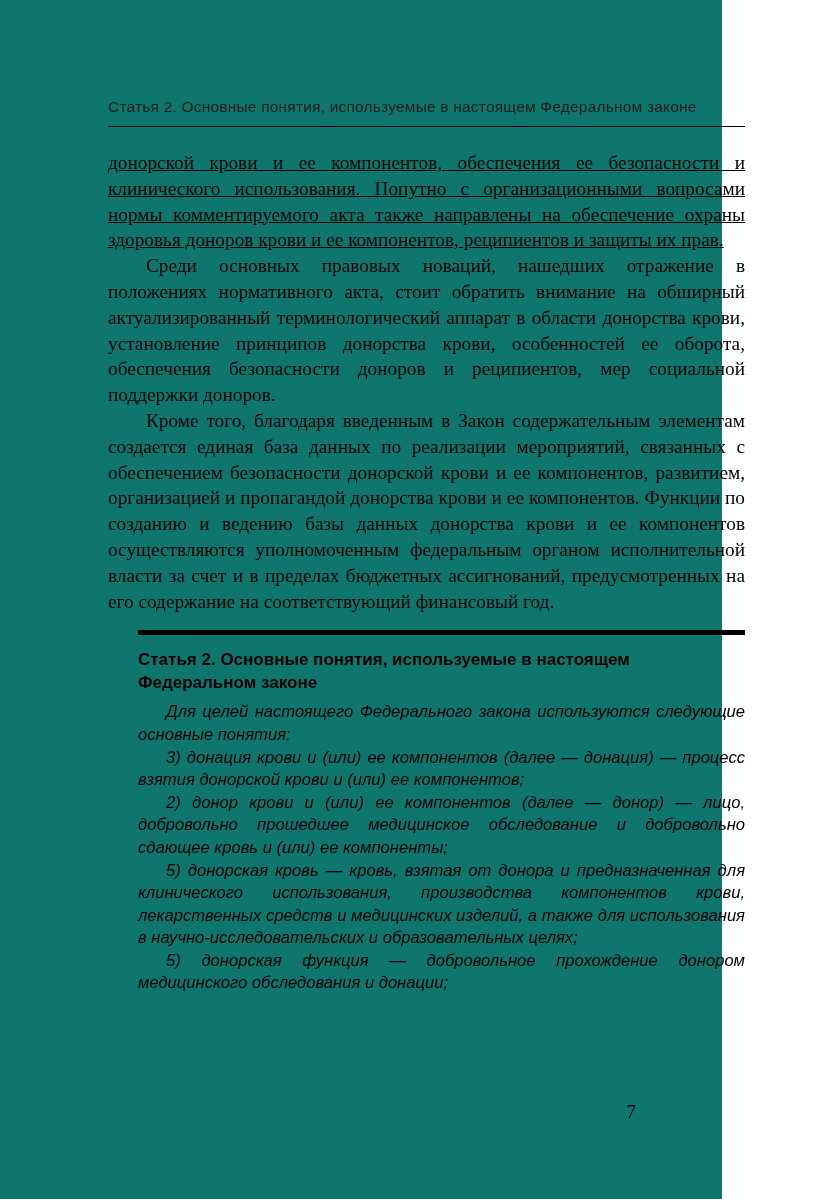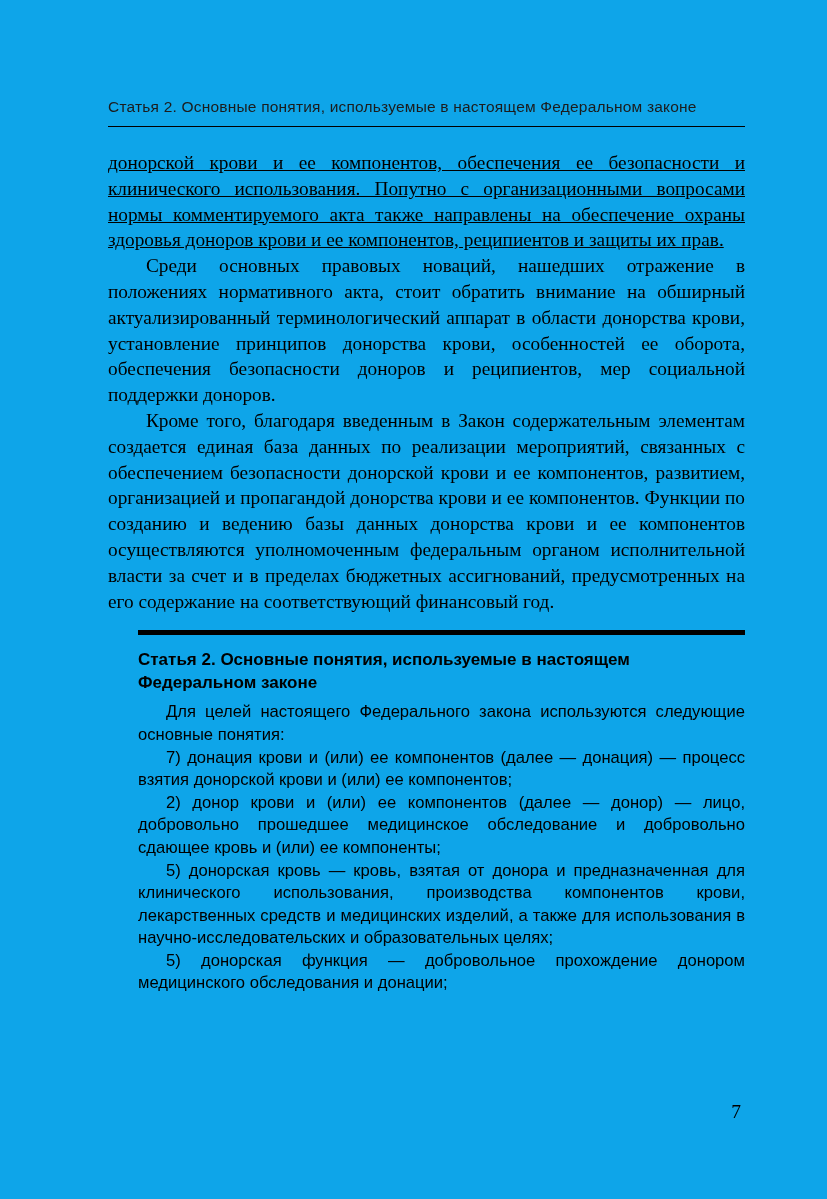--- a/index.html
+++ b/index.html
@@ -7,23 +7,23 @@
   body {
     width: 827px;
     height: 1199px;
     font-family: "Liberation Serif", serif;
     color: #000000;
     position: relative;
     overflow: hidden;
   }
   .page {
     position: relative;
-    width: 827px;
+    width: 722px;
     height: 1199px;
-    background: #0ea5e9;
+    background: #0f766e;
   }
   
   .running-head {
     position: absolute;
     left: 108px;
     top: 97px;
     width: 637px;
     font-family: "Liberation Sans", sans-serif;
     font-size: 15.5px;
     line-height: 20px;
@@ -71,20 +71,21 @@
     line-height: 23px;
     font-weight: bold;
     margin-bottom: 7px;
   }
   .law-par {
     font-size: 16.6px;
     line-height: 22.6px;
     text-align: justify;
     text-indent: 28px;
     hyphens: auto;
+    font-style: italic;
     -webkit-hyphens: auto;
   }
   
   .page-number {
     position: absolute;
     right: 86px;
     bottom: 76px;
     font-size: 19.5px;
     font-family: "Liberation Serif", serif;
   }
@@ -100,21 +101,21 @@
   <main class="content">
 
     <p class="body-par no-indent">донорской крови и ее компонентов, обеспечения ее безопасности и клинического использования. Попутно с организационными вопросами нормы комментируемого акта также направлены на обеспечение охраны здоровья доноров крови и ее компонентов, реципиентов и защиты их прав.</p>
     <p class="body-par">Среди основных правовых новаций, нашедших отражение в положениях нормативного акта, стоит обратить внимание на обширный актуализированный терминологический аппарат в области донорства крови, установление принципов донорства крови, особенностей ее оборота, обеспечения безопасности доноров и реципиентов, мер социальной поддержки доноров.</p>
     <p class="body-par">Кроме того, благодаря введенным в Закон содержательным элементам создается единая база данных по реализации мероприятий, связанных с обеспечением безопасности донорской крови и ее компонентов, развитием, организацией и пропагандой донорства крови и ее компонентов. Функции по созданию и ведению базы данных донорства крови и ее компонентов осуществляются уполномоченным федеральным органом исполнительной власти за счет и в пределах бюджетных ассигнований, предусмотренных на его содержание на соответствующий финансовый год.</p>
 
     <section class="law-block">
       <div class="law-rule"></div>
       <h2 class="law-heading">Статья 2. Основные понятия, используемые в настоящем Федеральном законе</h2>
       <p class="law-par">Для целей настоящего Федерального закона используются следующие основные понятия:</p>
-      <p class="law-par">7) донация крови и (или) ее компонентов (далее — донация) — процесс взятия донорской крови и (или) ее компонентов;</p>
+      <p class="law-par">3) донация крови и (или) ее компонентов (далее — донация) — процесс взятия донорской крови и (или) ее компонентов;</p>
       <p class="law-par">2) донор крови и (или) ее компонентов (далее — донор) — лицо, добровольно прошедшее медицинское обследование и добровольно сдающее кровь и (или) ее компоненты;</p>
       <p class="law-par">5) донорская кровь — кровь, взятая от донора и предназначенная для клинического использования, производства компонентов крови, лекарственных средств и медицинских изделий, а также для использования в научно-исследовательских и образовательных целях;</p>
       <p class="law-par">5) донорская функция — добровольное прохождение донором медицинского обследования и донации;</p>
     </section>
 
   </main>
 
   <div class="page-number">7</div>
 
 </div>

